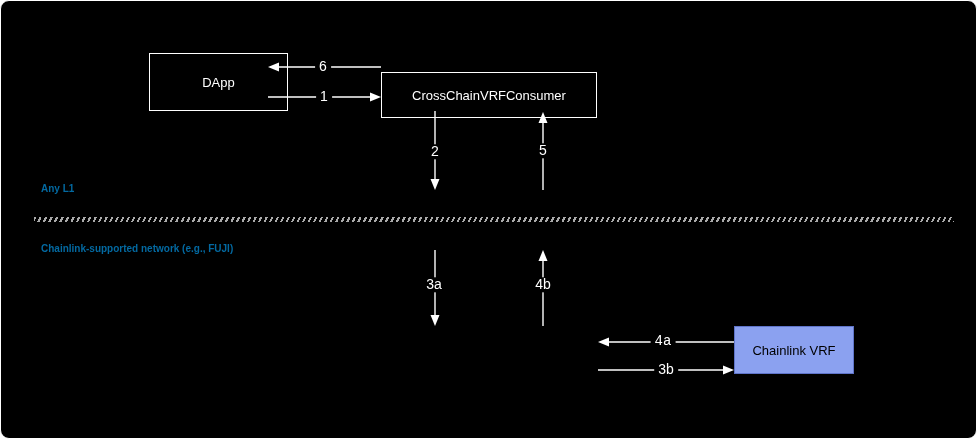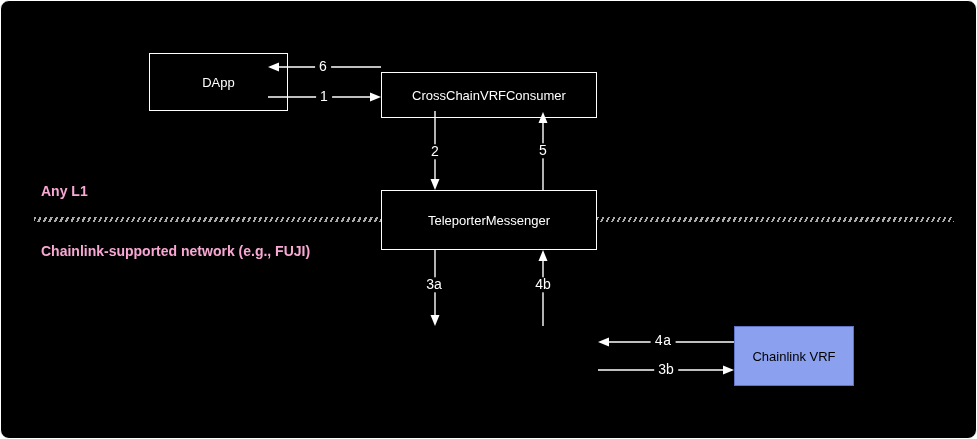--- a/index.html
+++ b/index.html
@@ -33,21 +33,21 @@
   }
   .node.blue {
     background: #8ba1f0;
     border: 1px solid #5f74c9;
     color: #000000;
   }
   #node-dapp        { left: 148px; top: 52px;  width: 139px; height: 58px; }
   #node-consumer    { left: 380px; top: 52px;  width: 216px; height: 46px; margin-top: 19px; }
   #node-teleporter  { left: 380px; top: 189px; width: 216px; height: 60px; }
   #node-wrapper     { left: 381px; top: 325px; width: 216px; height: 60px; }
-  #node-chainlink   { left: 733px; top: 325px; width: 120px; height: 60px; }
+  #node-chainlink   { left: 733px; top: 325px; width: 120px; height: 48px; }
 
   .divider {
     position: absolute;
     left: 33px;
     top: 216px;
     width: 920px;
     height: 5px;
     z-index: 1;
     background: repeating-linear-gradient(
       115deg,
@@ -81,22 +81,22 @@
   #edge-label-1  { left: 323px; top: 96px;  }
   #edge-label-2  { left: 434px; top: 151px; }
   #edge-label-5  { left: 542px; top: 150px; }
   #edge-label-3a { left: 433px; top: 284px; }
   #edge-label-4b { left: 542px; top: 284px; }
   #edge-label-4a { left: 662px; top: 341px; font-family: Liberation Mono, monospace; }
   #edge-label-3b { left: 665px; top: 369px; }
 
   .region-label {
     position: absolute;
-    color: #f9a8d4;
-    font-size: 14px;
+    color: #0369a1;
+    font-size: 10px;
     font-weight: bold;
     z-index: 2;
     white-space: nowrap;
   }
   #region-label-top    { left: 40px; top: 182px; }
   #region-label-bottom { left: 40px; top: 242px; }
 </style>
 </head>
 <body>
 
@@ -105,23 +105,20 @@
   <div class="divider"></div>
 
   <div class="region-label" id="region-label-top">Any L1</div>
   <div class="region-label" id="region-label-bottom">Chainlink-supported network (e.g., FUJI)</div>
 
   <div class="node" id="node-dapp">
     <span>DApp</span>
   </div>
   <div class="node" id="node-consumer">
     <span>CrossChainVRFConsumer</span>
-  </div>
-  <div class="node" id="node-teleporter">
-    <span>TeleporterMessenger</span>
   </div>
   <div class="node blue" id="node-chainlink">
     <span>Chainlink VRF</span>
   </div>
 
   <svg class="edges-layer" width="977" height="439">
 
     <line x1="380" y1="66" x2="276" y2="66"></line>
     <polygon points="267,66 278,61.5 278,70.5"></polygon>
 

